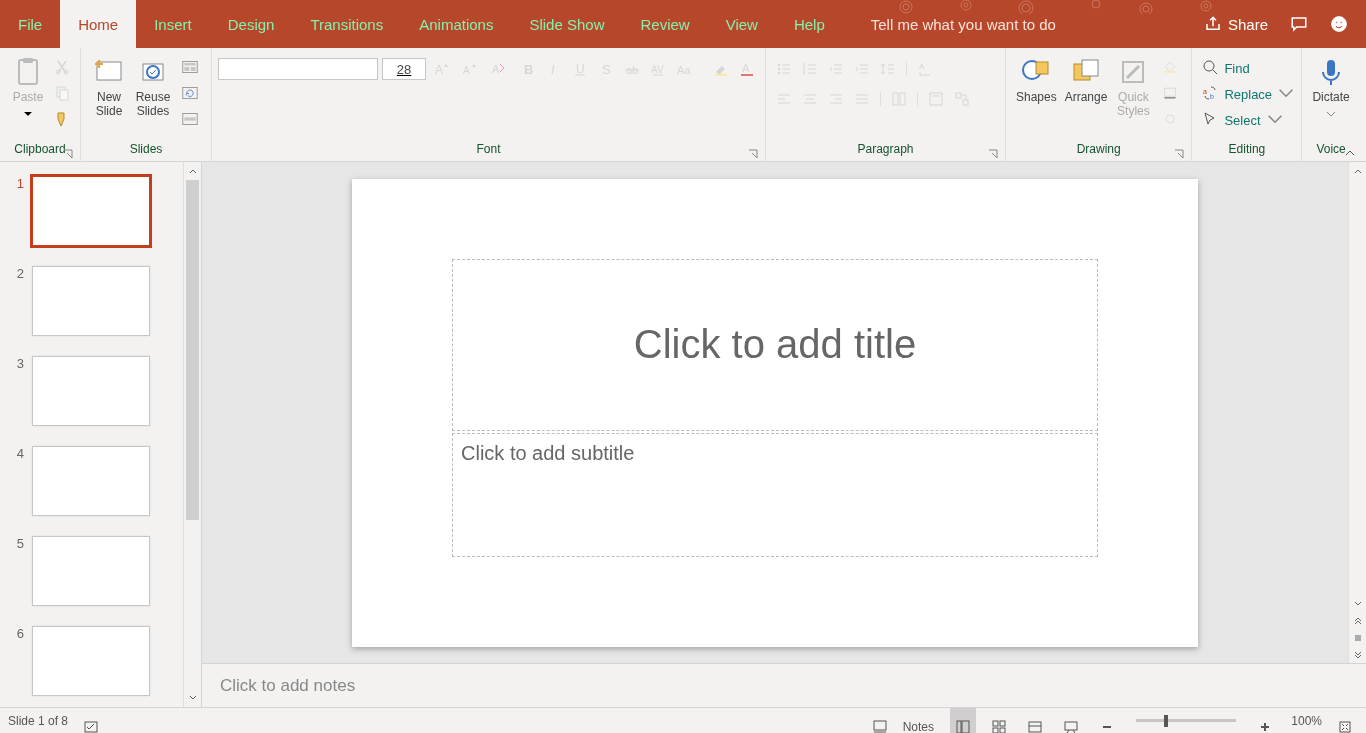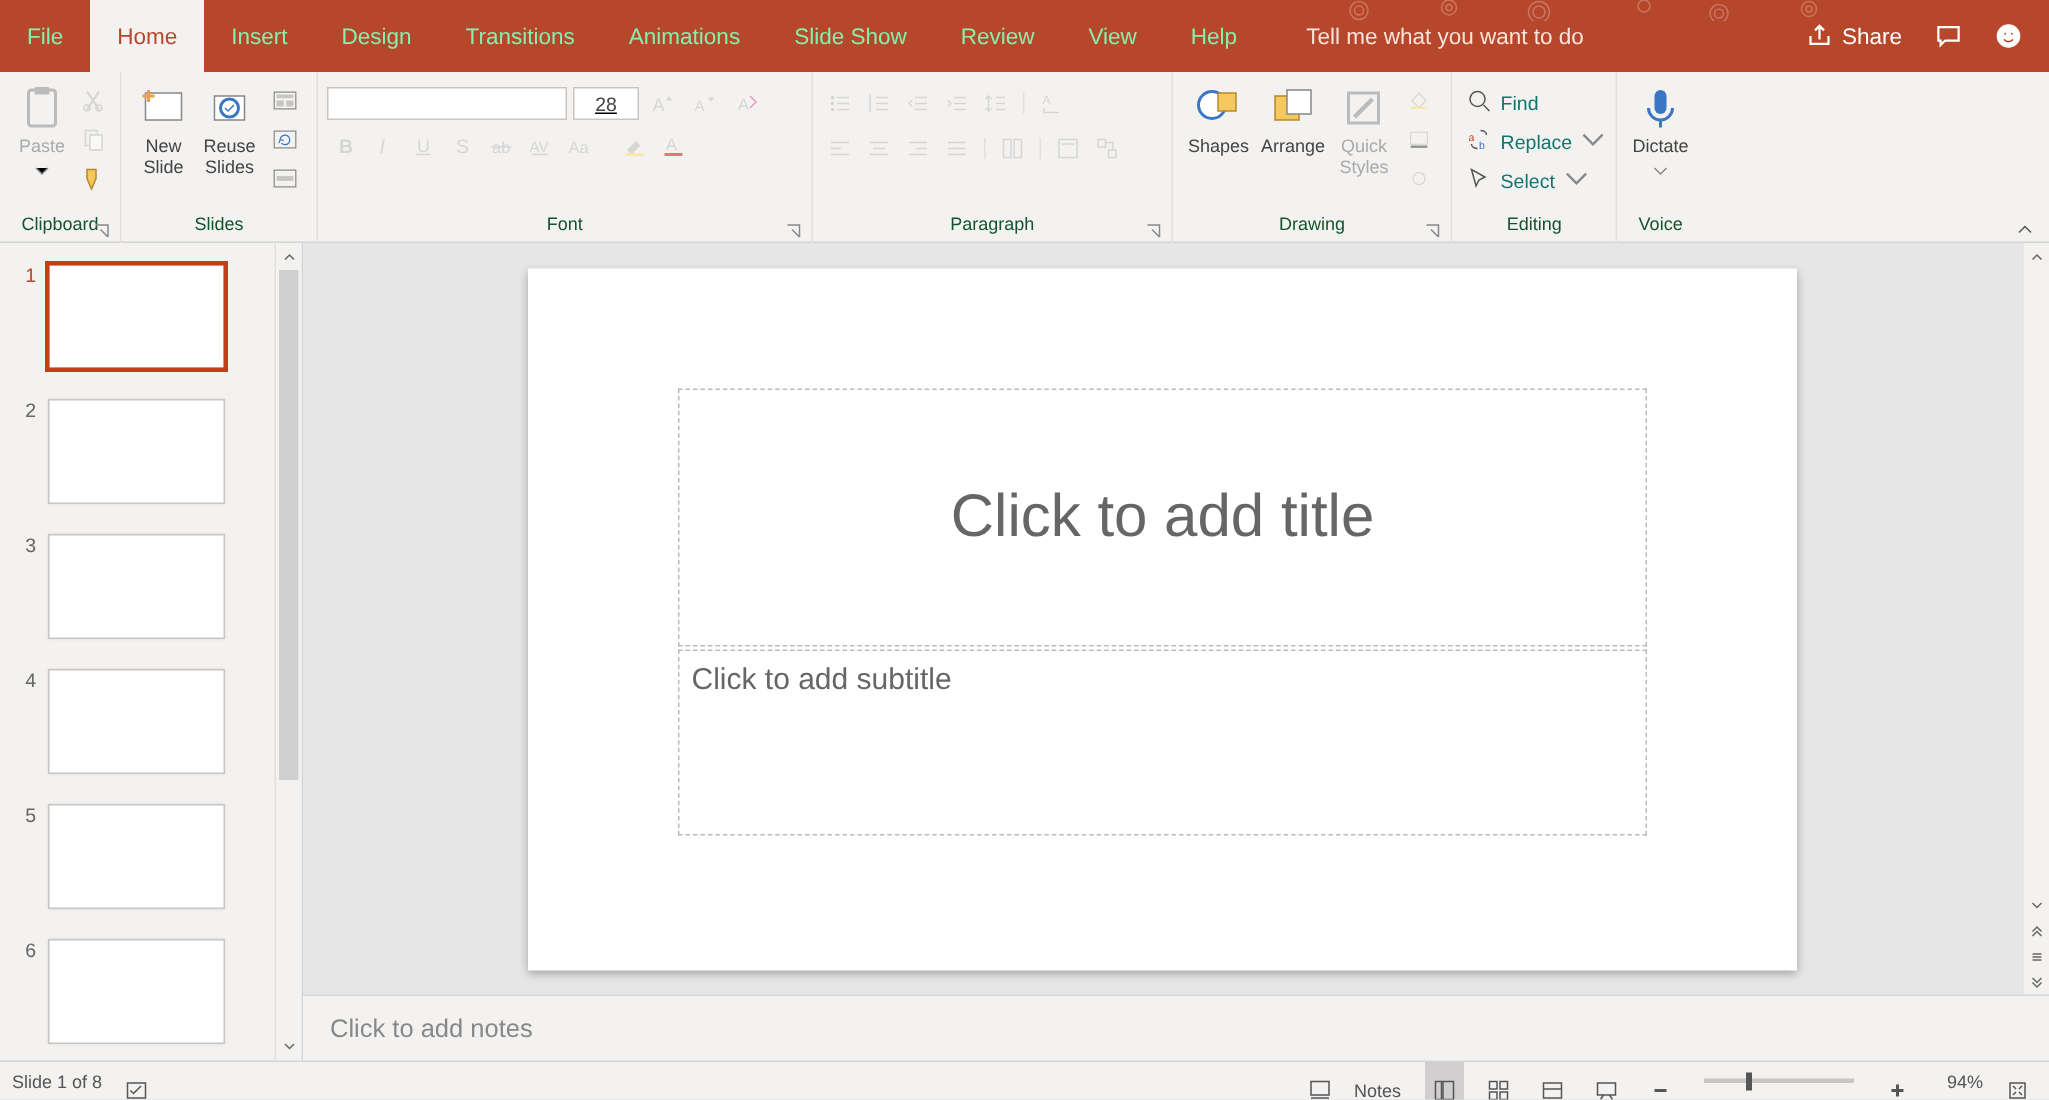--- a/index.html
+++ b/index.html
@@ -245,21 +245,21 @@
               <rect x="1" y="1" width="18" height="14" fill="none" stroke="#888"></rect>
               <rect x="3" y="6" width="14" height="4" fill="#c8c6c4"></rect>
             </svg>
           </div>
       </div>
     </div>
     <div class="label"><span>Slides</span></div>
   </div>
 
   <div class="group" style="min-width:330px;">
-    <div class="row1" style="flex-direction:column;gap:6px;padding-top:6px;text-decoration:underline;">
+    <div class="row1" style="flex-direction:row;gap:6px;padding-top:6px;text-decoration:underline;">
       <div style="display:flex;gap:4px;align-items:center;">
         <input class="fontname" value="" style="">
         <input class="fontsize" value="28" style="">
         <div class="smallbtn disabled">
             <svg viewBox="0 0 16 16">
               <text x="1" y="13" font-size="12" fill="#bbb">A</text>
               <path d="M12 3l2 3h-4z" fill="#bbb"></path>
             </svg>
           </div>
         <div class="smallbtn disabled">
@@ -702,20 +702,20 @@
     </div>
   <div class="zoomslider">
       <div class="knob"></div>
     </div>
   <div class="sbtn">
       <svg viewBox="0 0 14 14">
         <line x1="3" y1="7" x2="11" y2="7" stroke-width="2"></line>
         <line x1="7" y1="3" x2="7" y2="11" stroke-width="2"></line>
       </svg>
     </div>
-  <span class="zoomtxt">94%</span>
+  <span class="zoomtxt">100%</span>
   <div class="sbtn">
       <svg viewBox="0 0 14 14">
         <rect x="2" y="2" width="10" height="10" fill="none"></rect>
         <path d="M4 4l2 2M10 4l-2 2M4 10l2-2M10 10l-2-2"></path>
       </svg>
     </div>
 </div>
 
 </body></html>

